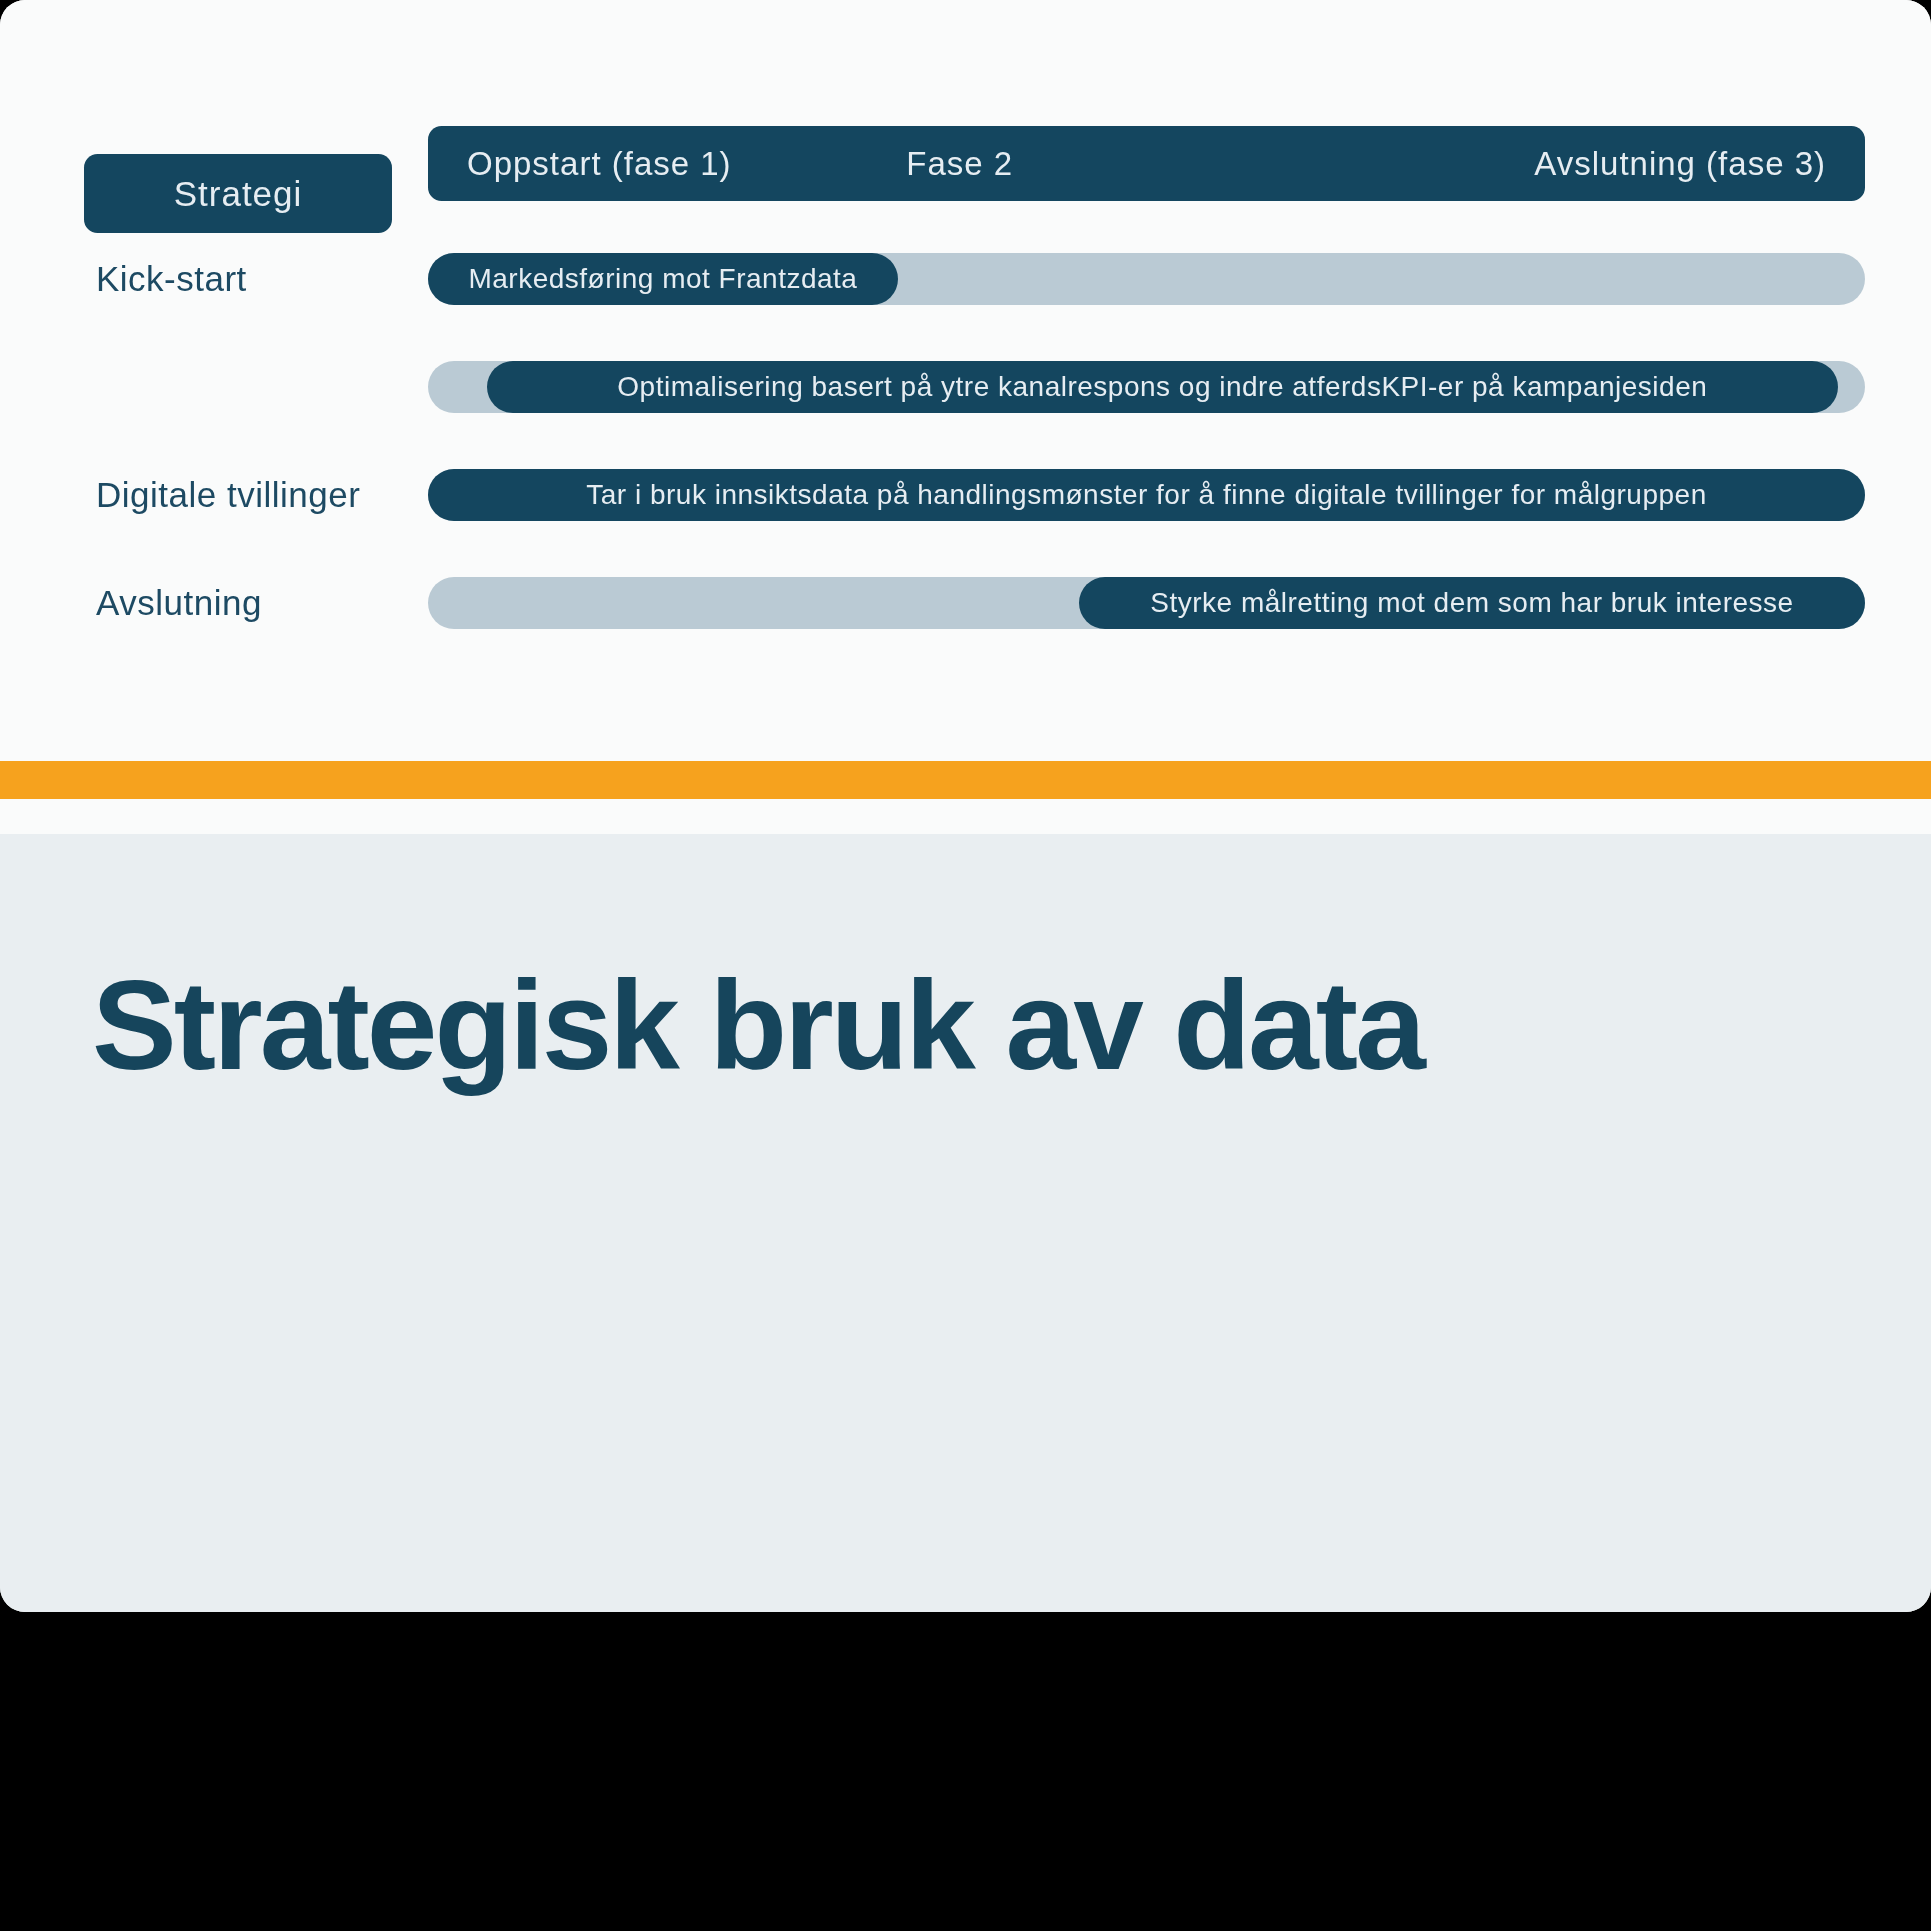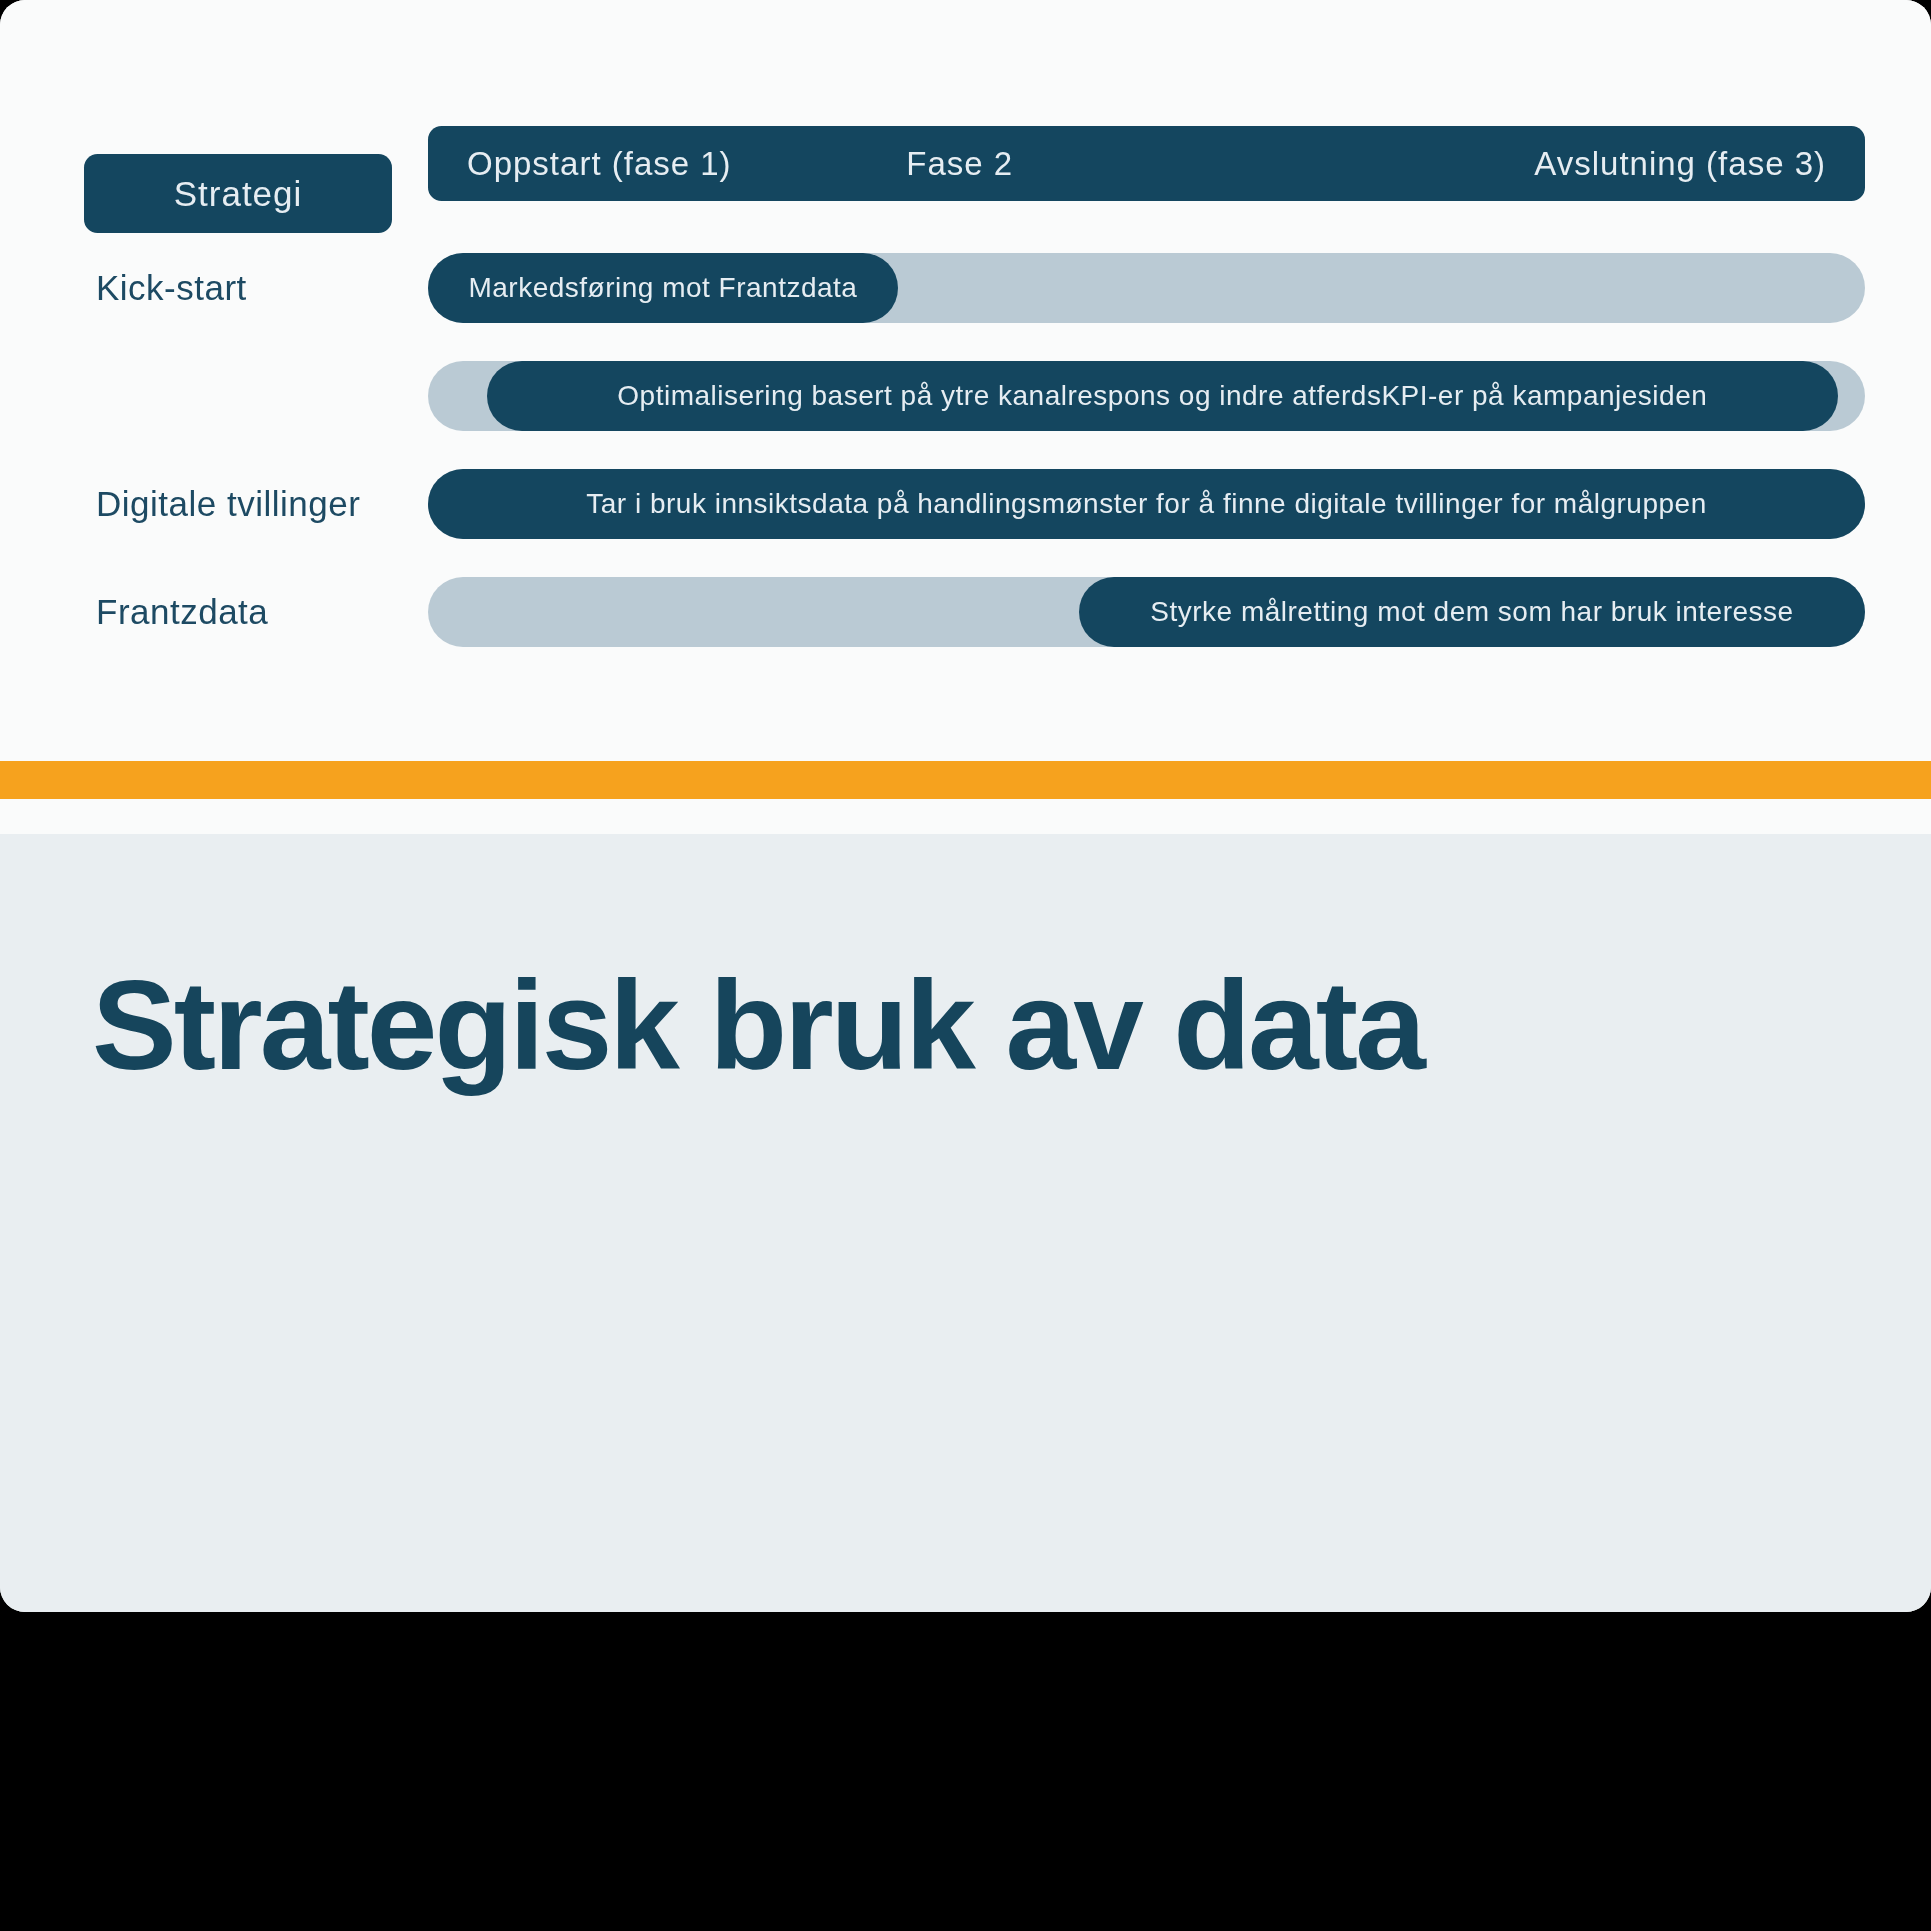--- a/index.html
+++ b/index.html
@@ -56,21 +56,21 @@
     border-radius:13.5px;
     color:var(--bar-text);
     font-size:33px;letter-spacing:1px;
   }
   .phase{position:absolute;top:0;height:100%;display:flex;align-items:center;white-space:nowrap;}
   .phase-1{left:39px;}
   .phase-2{left:37%;transform:translateX(-50%);}
   .phase-3{right:39px;}
   .gantt-row{
     position:absolute;left:0;right:0;
-    height:70px;
+    height:52px;
     padding-left:20px;
   }
   .row-0{top:253px;}
   .row-1{top:361px;}
   .row-2{top:469px;}
   .row-3{top:577px;}
   .row-label{
     position:absolute;left:96px;top:0;height:100%;
     display:flex;align-items:center;
     color:var(--label-color);
@@ -154,21 +154,21 @@
       <div class="gantt-row row-2">
         <div class="row-label">Digitale tvillinger</div>
         <div class="track">
           <div class="bar-pill" style="left: 0%; width: 100%;">
             <span class="bar-text">Tar i bruk innsiktsdata på handlingsmønster for å finne digitale tvillinger for målgruppen</span>
           </div>
         </div>
       </div>
 
       <div class="gantt-row row-3">
-        <div class="row-label">Frantzdata</div>
+        <div class="row-label">Avslutning</div>
         <div class="track">
           <div class="bar-pill" style="left: 45.3%; width: 54.7%;">
             <span class="bar-text">Styrke målretting mot dem som har bruk interesse</span>
           </div>
         </div>
       </div>
 
     </div>
 
     <div class="divider"></div>

